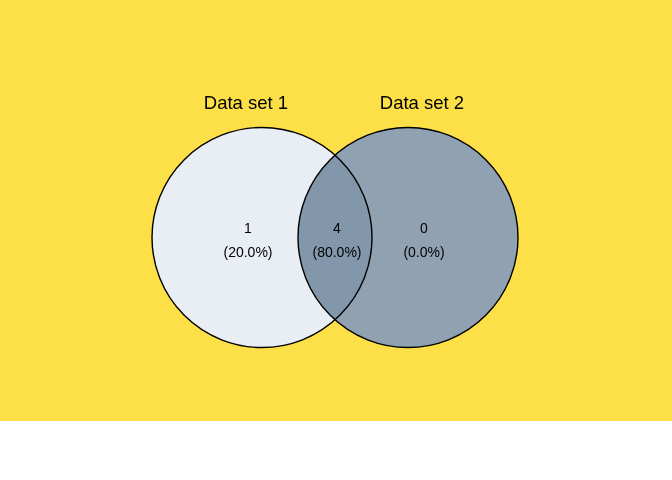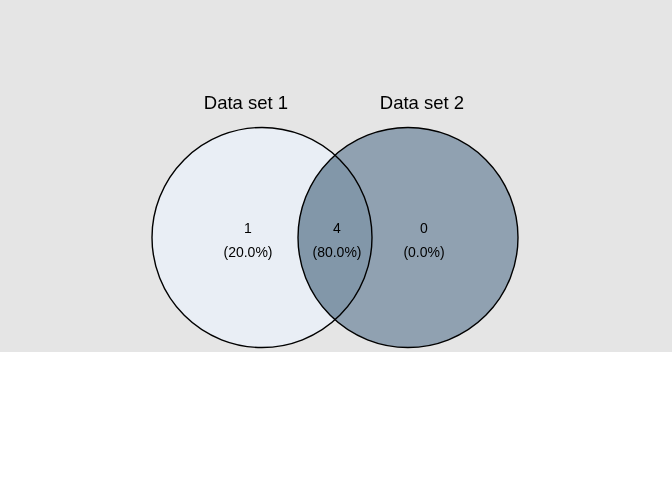--- a/index.html
+++ b/index.html
@@ -3,22 +3,22 @@
 <meta charset="utf-8">
 <style>
   html, body {
     margin: 0;
     padding: 0;
     background: #ffffff;
   }
   .canvas {
     position: relative;
     width: 672px;
-    height: 352px;
-    background: #e5e5e5;
+    height: 421px;
+    background: #fde047;
     overflow: hidden;
     font-family: "Liberation Sans", sans-serif;
   }
   svg text {
     font-family: "Liberation Sans", sans-serif;
     fill: #000000;
   }
   .set-title {
     font-size: 18.5px;
   }

